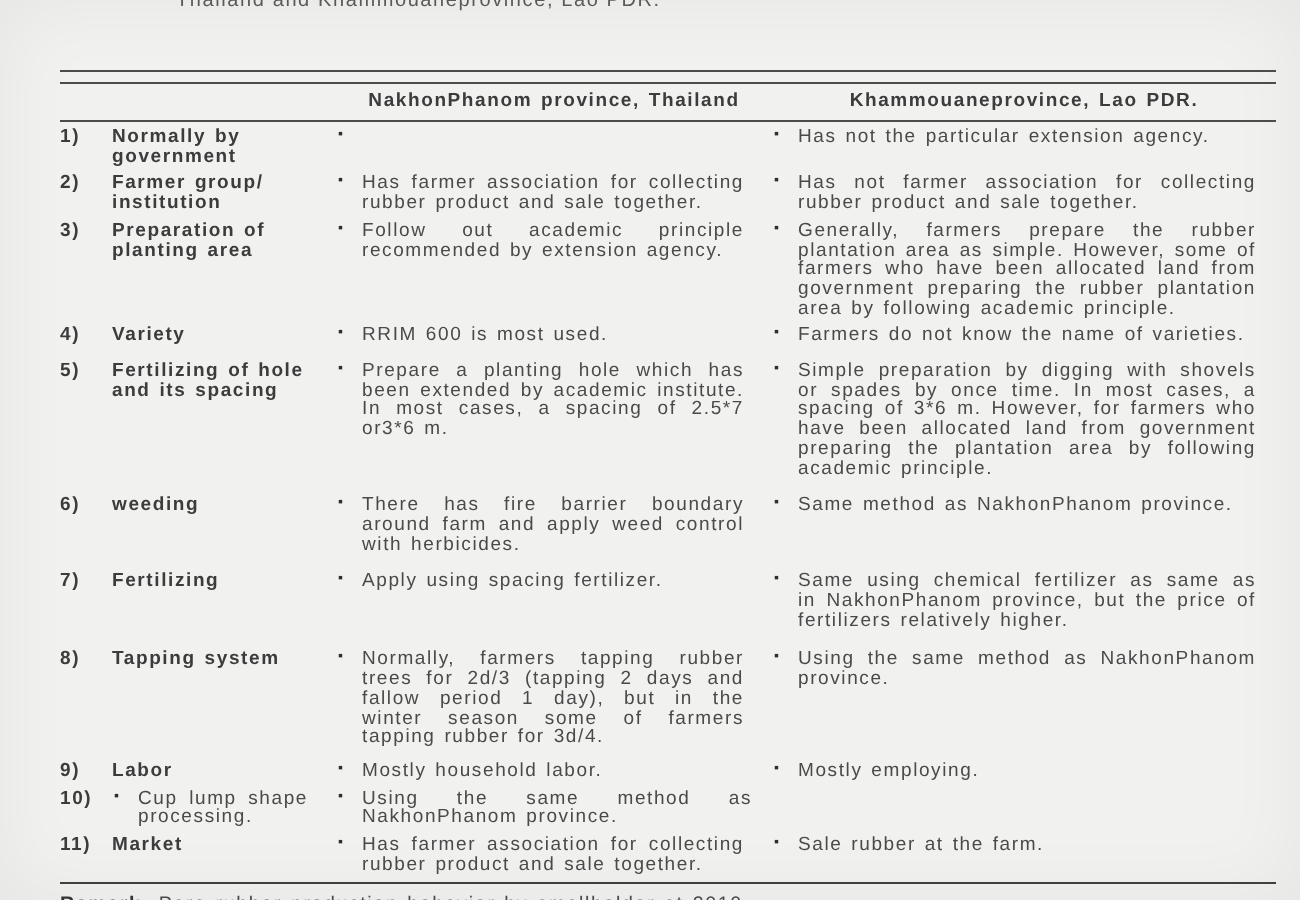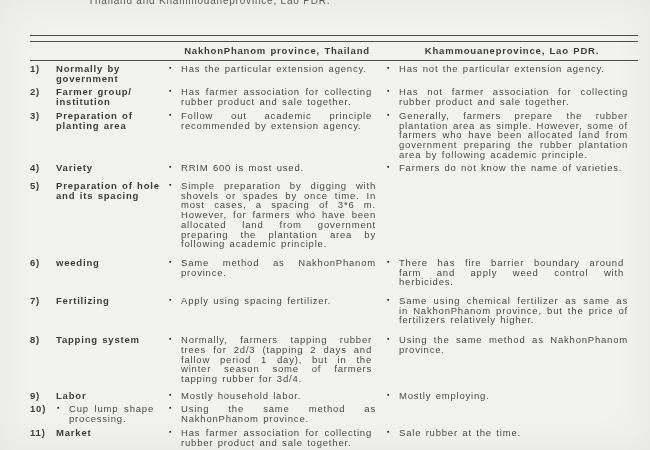--- a/index.html
+++ b/index.html
@@ -110,21 +110,20 @@
   </div>
 
   <div class="rule"></div>
 
   <div id="rows">
   <div class="grid-row row">
     <div class="cell-no">1)</div>
     <div class="cell-label">Normally by government</div>
     <div class="cell-bullet cell-thai">
       <span class="bullet">▪</span>
-      <span>Has the particular extension agency.</span>
     </div>
     <div class="cell-bullet cell-lao">
       <span class="bullet">▪</span>
       <span>Has not the particular extension agency.</span>
     </div>
   </div>
 
   <div class="grid-row row">
     <div class="cell-no">2)</div>
     <div class="cell-label">Farmer group/ institution</div>
@@ -159,37 +158,41 @@
       <span>RRIM 600 is most used.</span>
     </div>
     <div class="cell-bullet cell-lao">
       <span class="bullet">▪</span>
       <span>Farmers do not know the name of varieties.</span>
     </div>
   </div>
 
   <div class="grid-row row">
     <div class="cell-no">5)</div>
-    <div class="cell-label">Preparation of hole and its spacing</div>
+    <div class="cell-label">Fertilizing of hole and its spacing</div>
+    <div class="cell-bullet cell-thai">
+      <span class="bullet">▪</span>
+      <span>Prepare a planting hole which has been extended by academic institute. In most cases, a spacing of 2.5*7 or3*6 m.</span>
+    </div>
     <div class="cell-bullet cell-lao">
       <span class="bullet">▪</span>
       <span>Simple preparation by digging with shovels or spades by once time. In most cases, a spacing of 3*6 m. However, for farmers who have been allocated land from government preparing the plantation area by following academic principle.</span>
     </div>
   </div>
 
   <div class="grid-row row">
     <div class="cell-no">6)</div>
     <div class="cell-label">weeding</div>
+    <div class="cell-bullet cell-thai">
+      <span class="bullet">▪</span>
+      <span>There has fire barrier boundary around farm and apply weed control with herbicides.</span>
+    </div>
     <div class="cell-bullet cell-lao">
       <span class="bullet">▪</span>
       <span>Same method as NakhonPhanom province.</span>
-    </div>
-    <div class="cell-bullet cell-thai">
-      <span class="bullet">▪</span>
-      <span>There has fire barrier boundary around farm and apply weed control with herbicides.</span>
     </div>
   </div>
 
   <div class="grid-row row">
     <div class="cell-no">7)</div>
     <div class="cell-label">Fertilizing</div>
     <div class="cell-bullet cell-thai">
       <span class="bullet">▪</span>
       <span>Apply using spacing fertilizer.</span>
     </div>
@@ -239,21 +242,21 @@
 
   <div class="grid-row row">
     <div class="cell-no">11)</div>
     <div class="cell-label">Market</div>
     <div class="cell-bullet cell-thai">
       <span class="bullet">▪</span>
       <span>Has farmer association for collecting rubber product and sale together.</span>
     </div>
     <div class="cell-bullet cell-lao">
       <span class="bullet">▪</span>
-      <span>Sale rubber at the time.</span>
+      <span>Sale rubber at the farm.</span>
     </div>
   </div>
 </div>
 
   <div class="rule-bottom"></div>
 
   <div class="remark">
     <b>Remark:</b>
     <span>Para rubber production behavior by smallholder at 2010.</span>
   </div>

